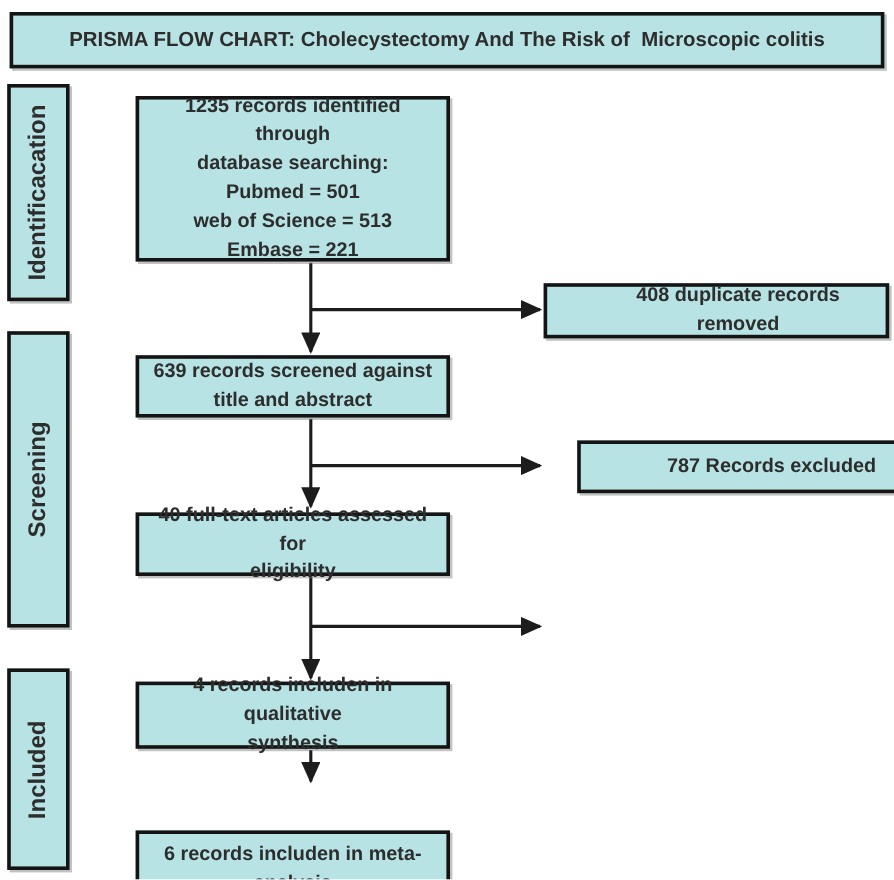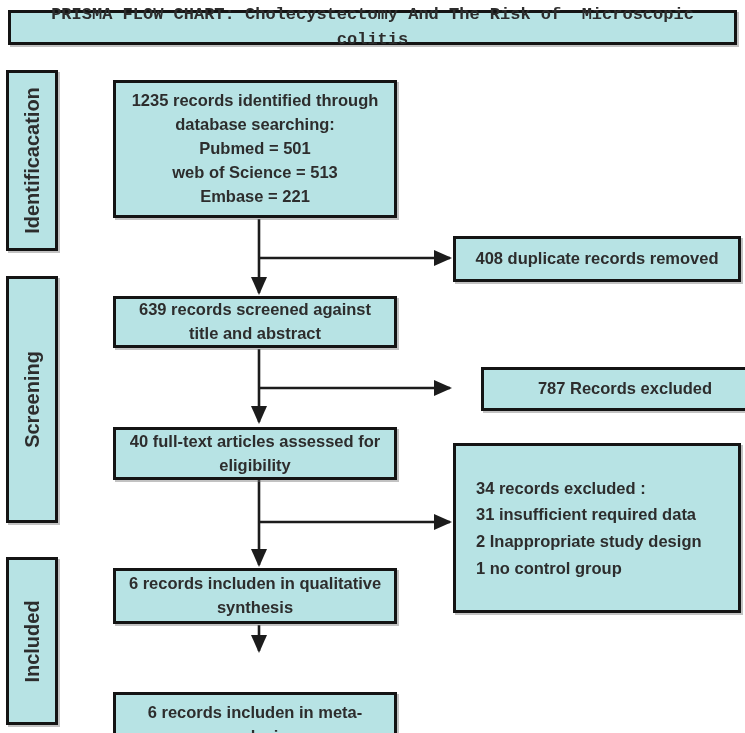--- a/index.html
+++ b/index.html
@@ -35,46 +35,45 @@
     font-size:16.5px;
     line-height:1.45;
     z-index:2;
   }
   .flow-box .box-text{
     white-space:pre-line;
     width:100%;
     padding:2px 6px;
   }
   .title-box{
-    left:8px; top:10px; width:729px; height:35px;
+    left:8px; top:10px; width:729px; height:47px;
     font-size:17px;
-    font-family:Liberation Mono, monospace;
   }
   .title-box .box-text{white-space:pre-wrap;}
   .sidebar-box{
     left:6px; width:52px;
   }
   .sidebar-box .rot-label{
     transform:rotate(-90deg);
     white-space:nowrap;
     font-weight:bold;
     font-size:20px;
   }
   .sb-identification{top:70px;height:181px;}
   .sb-screening{top:276px;height:247px;}
   .sb-included{top:557px;height:168px;}
 
-  .main-col{left:113px;width:284px;}
+  .main-col{left:113px;width:262px;}
   .bx-identified{top:80px;height:138px;}
   .bx-screened{top:296px;height:52px;}
   .bx-fulltext{top:427px;height:53px;}
   .bx-qualitative{top:568px;height:56px;}
   .bx-meta{top:692px;height:65px;}
 
-  .right-col{left:453px;width:288px;}
+  .right-col{left:453px;width:288px;padding-left:36px;}
   .bx-duplicates{top:236px;height:46px;}
   .bx-excluded{top:367px;height:44px;margin-left:28px;}
   .bx-fulltext-excluded{
     top:443px;height:170px;
     justify-content:flex-start;
     text-align:left;
     line-height:1.62;
   }
   .bx-fulltext-excluded .box-text{padding-left:20px;padding-right:8px;}
 
@@ -134,34 +133,28 @@
   </div>
   <div class="flow-box main-col bx-screened">
     <div class="box-text">639 records screened against
 title and abstract</div>
   </div>
   <div class="flow-box main-col bx-fulltext">
     <div class="box-text">40 full-text articles assessed for
 eligibility</div>
   </div>
   <div class="flow-box main-col bx-qualitative">
-    <div class="box-text">6 records includen in qualitative
+    <div class="box-text">4 records includen in qualitative
 synthesis</div>
   </div>
   <div class="flow-box main-col bx-meta">
     <div class="box-text">6 records includen in meta-
 analysis</div>
   </div>
 
   <div class="flow-box right-col bx-duplicates">
     <div class="box-text">408 duplicate records removed</div>
   </div>
   <div class="flow-box right-col bx-excluded">
     <div class="box-text">787 Records excluded</div>
   </div>
-  <div class="flow-box right-col bx-fulltext-excluded">
-    <div class="box-text">34 records excluded :
-31 insufficient required data
-2 Inappropriate study design
-1 no control group</div>
-  </div>
 
 </div>
 
 </body></html>

